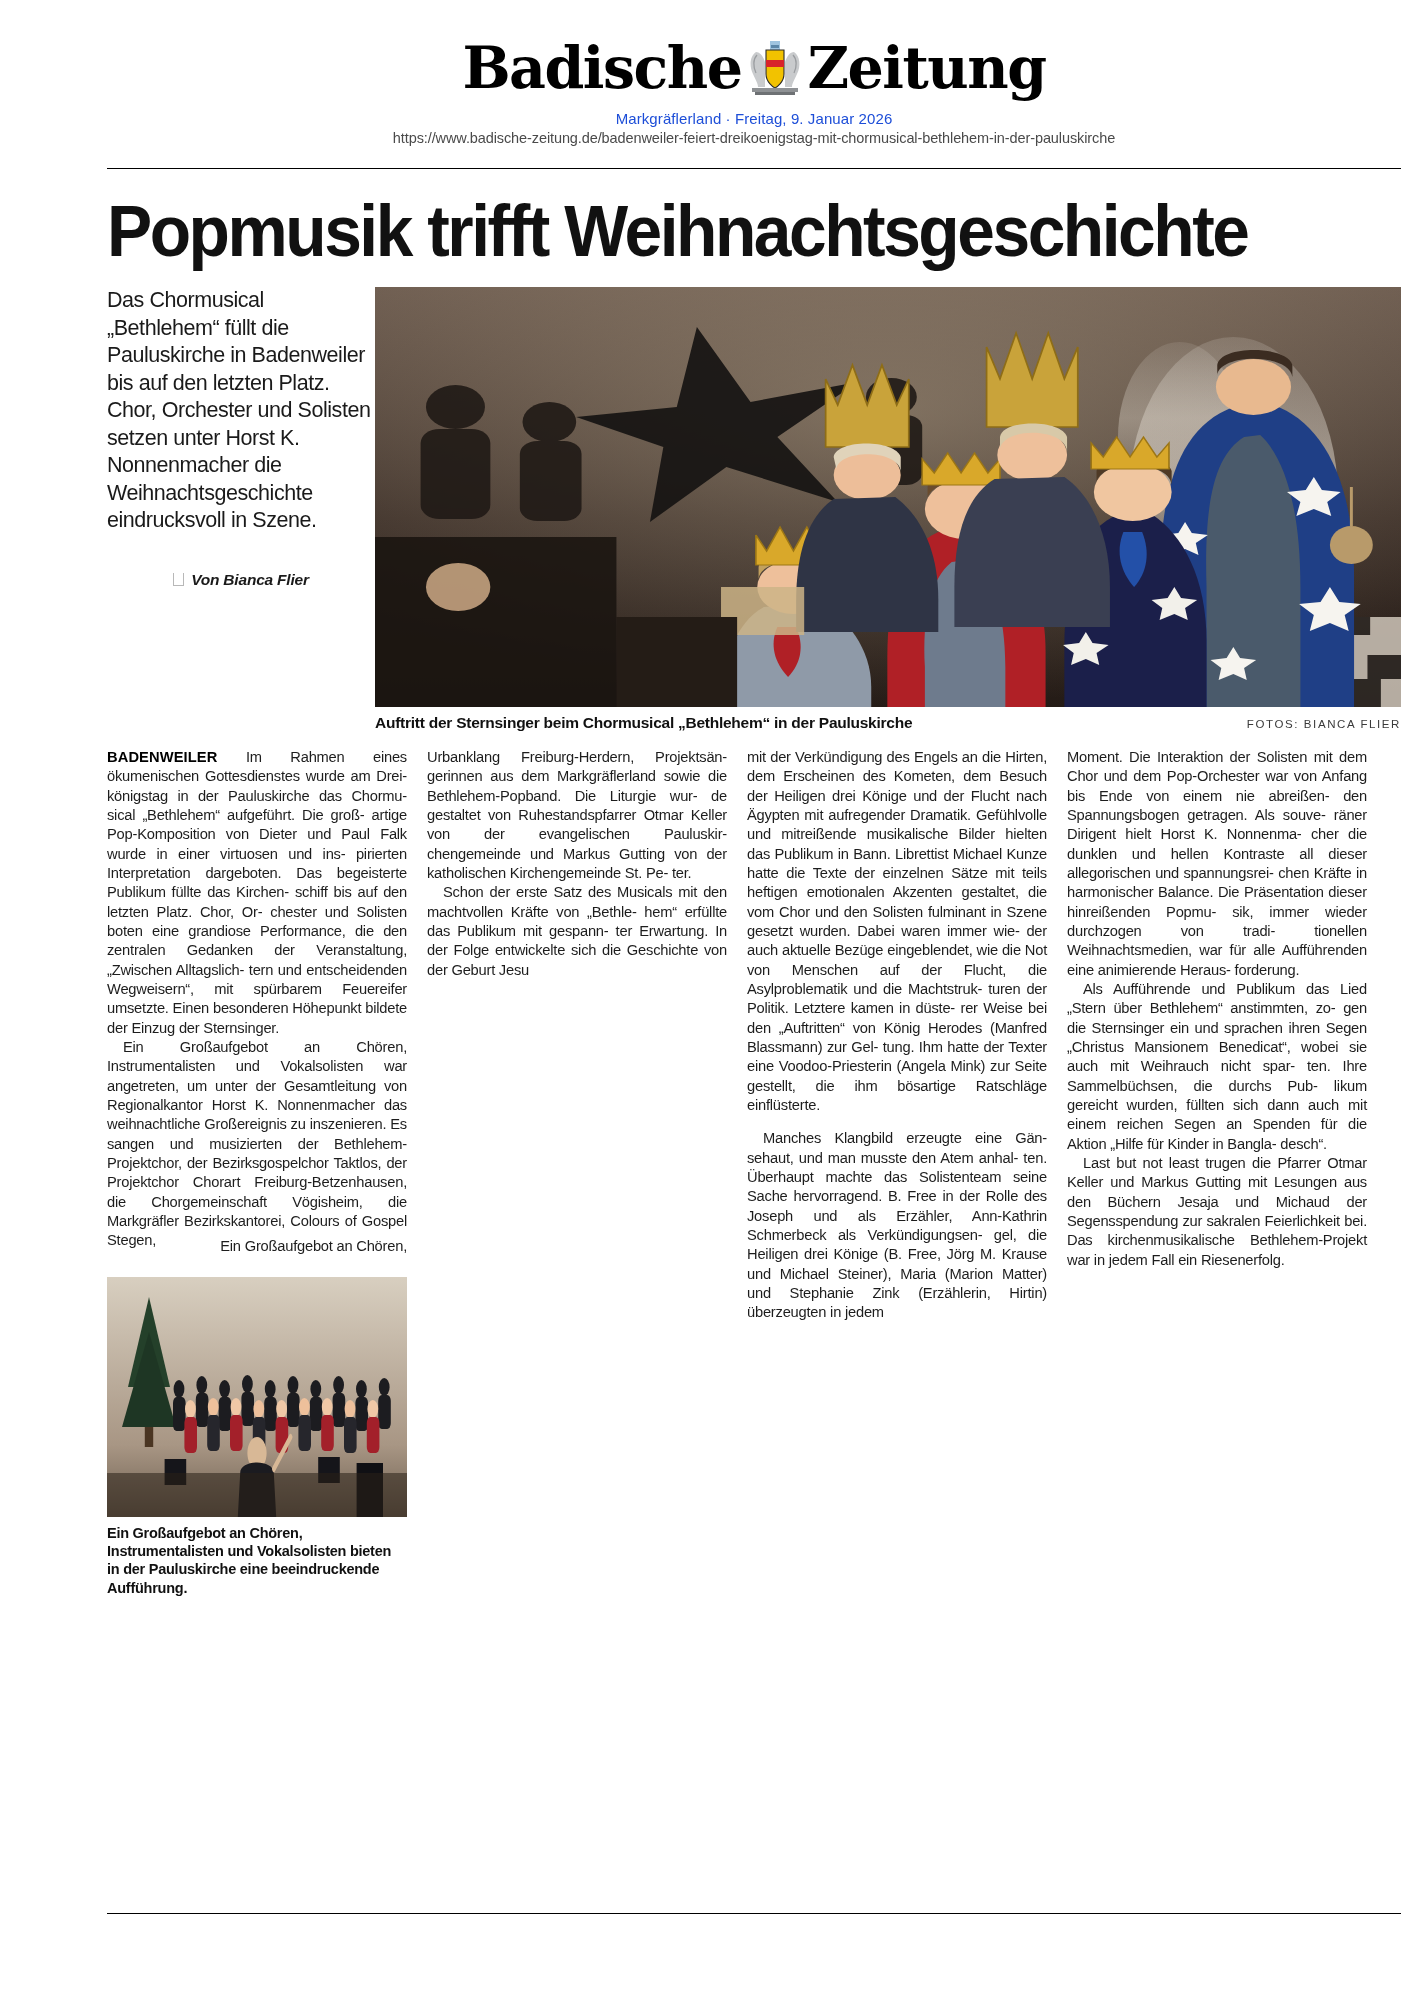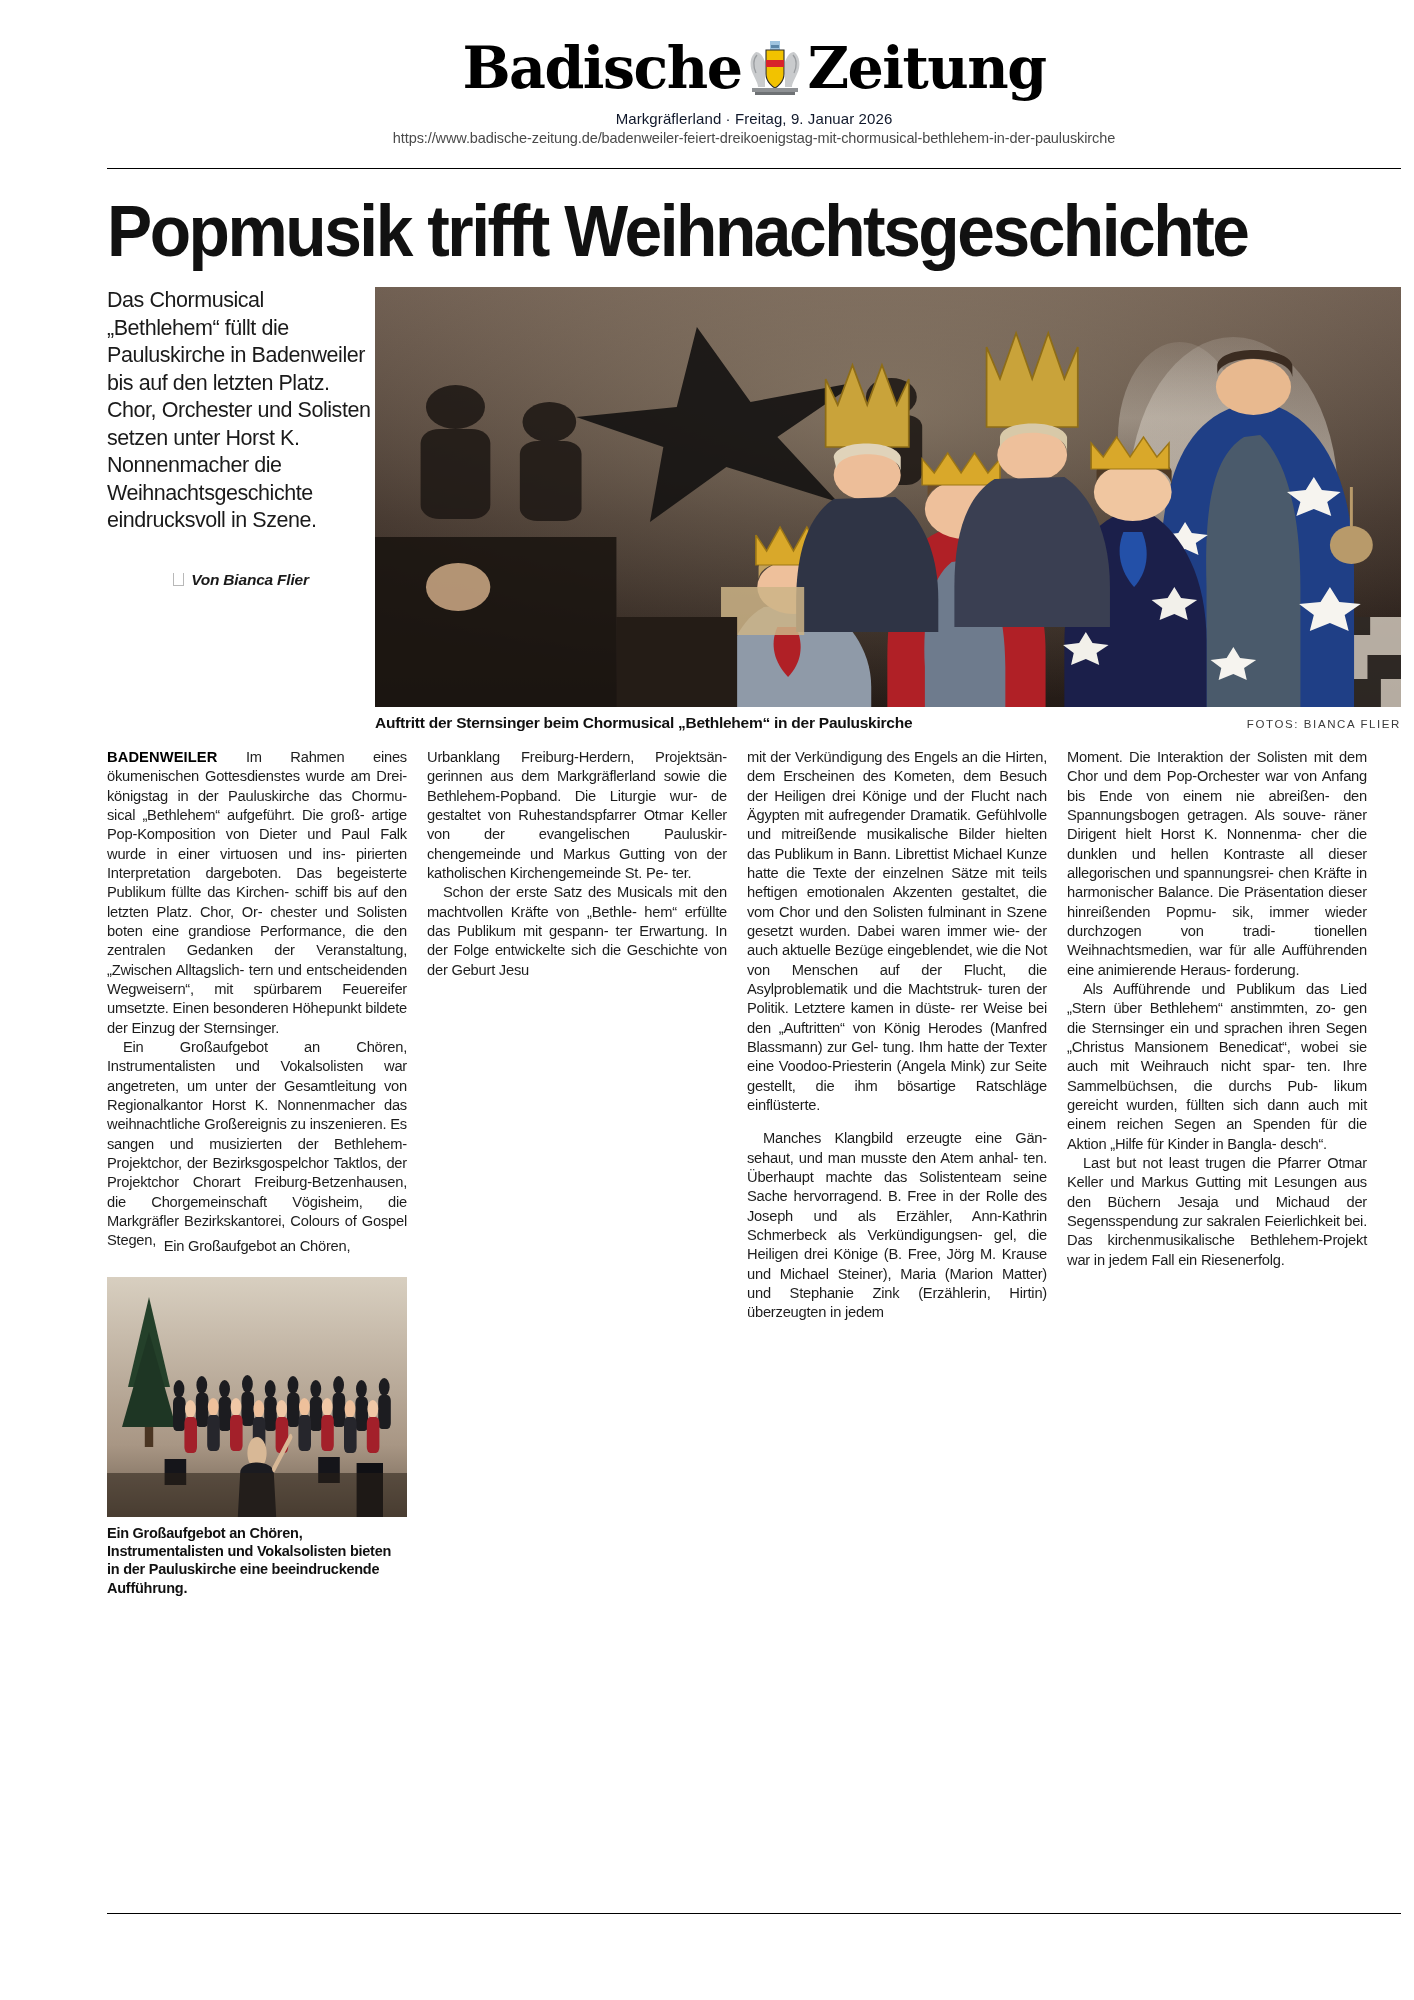--- a/index.html
+++ b/index.html
@@ -47,21 +47,21 @@
     width: 58px;
     height: 62px;
     position: relative;
     display: inline-block;
     margin: 0 2px;
   }
   .crest svg { display: block; }
   .masthead-sub {
     margin-top: 12px;
     font-size: 15px;
-    color: #0f172a;
+    color: #1d4ed8;
     letter-spacing: 0.1px;
   }
   .masthead-url {
     margin-top: 3px;
     font-size: 14.5px;
     color: #4a4a4a;
     letter-spacing: -0.1px;
   }
   .rule-top {
     margin-top: 22px;
@@ -187,21 +187,21 @@
     position: relative;
     height: 0;
   }
   .overlap-text {
     position: absolute;
     left: 0;
     top: -13px;
     width: 100%;
     font-size: 14.7px;
     letter-spacing: -0.22px;
-    text-align: center;
+    text-align: right;
     color: #1d1d1d;
     pointer-events: none;
   }
 
   
   .photo-second-wrap {
     margin-top: 26px;
   }
   .photo-second {
     width: 100%;

